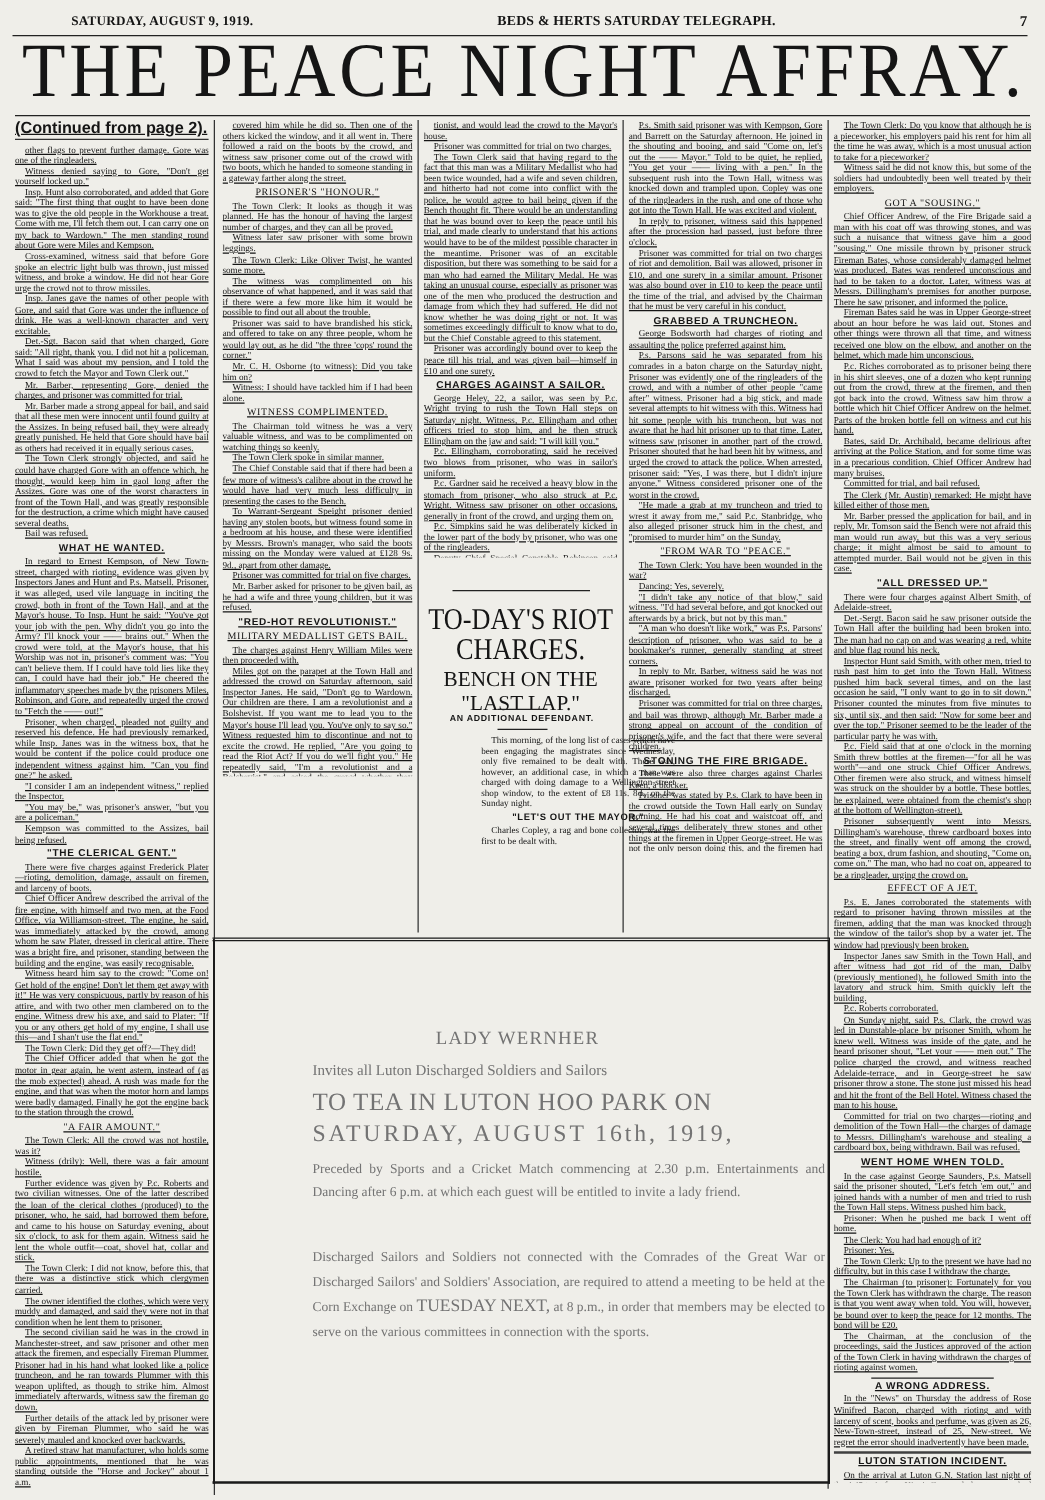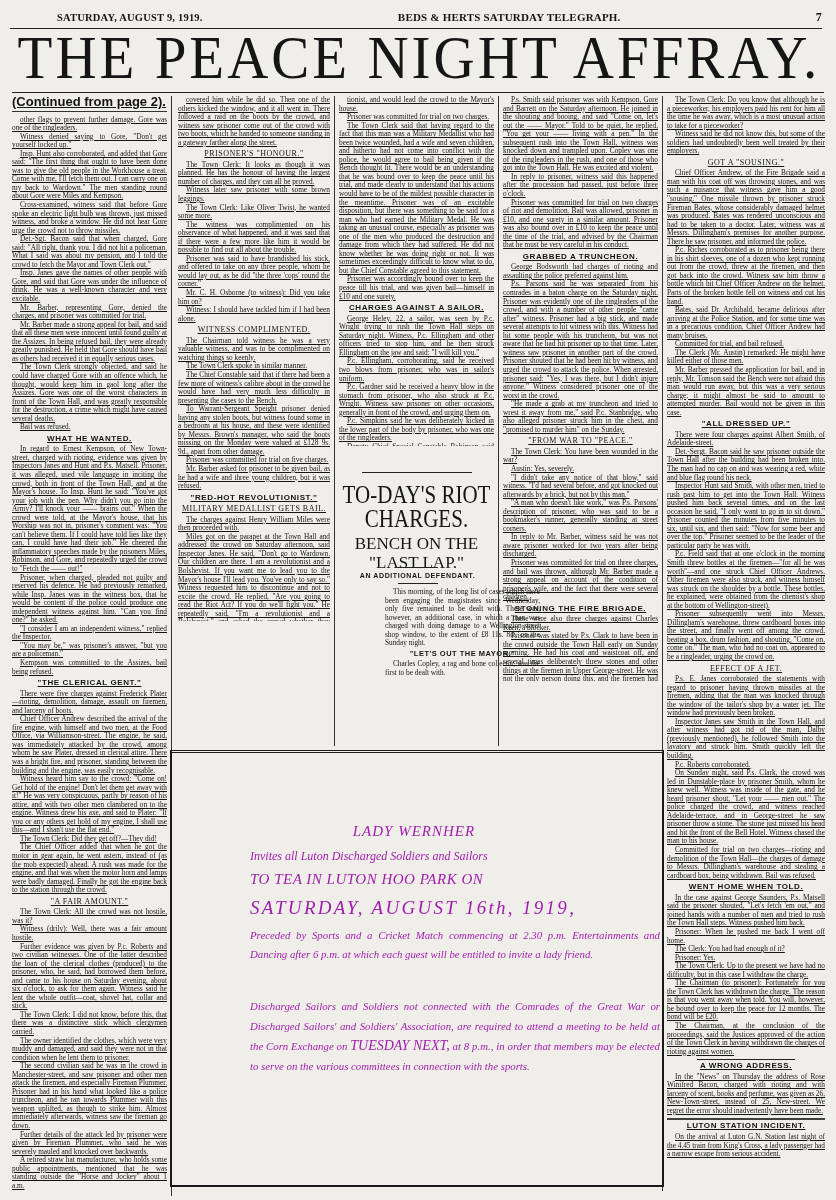--- a/index.html
+++ b/index.html
@@ -38,24 +38,24 @@
     line-height:19px; font-family:"Liberation Serif", serif; }
   .sub-add { position:absolute; left:345px; top:572px; width:145px; text-align:center;
     font-family:"Liberation Sans", sans-serif; font-weight:bold; font-size:7px; letter-spacing:0.6px; }
   .shortrule { position:absolute; border-top:1px solid #222; }
   .bench-body { position:absolute; left:339px; top:588px; width:155px; font-size:7.3px; line-height:8.55px;
     text-align:justify;margin-left:46px; }
   .bench-body p { margin:0; text-indent:8px; }
   .bench-body h4 { margin:2px 0; text-align:center; font-size:7.5px; font-family:"Liberation Sans",sans-serif; letter-spacing:0.5px;}
   .ad-box { position:absolute; left:170px; top:750px; width:490px; height:432px; border:2px solid #1a1a1a;
     border-top:3px double #1a1a1a; }
-  .ad { position:absolute; left:250px; width:400px; font-family:"Liberation Serif", serif; color:#a21caf;font-style:italic; }
+  .ad { position:absolute; left:250px; width:400px; font-family:"Liberation Serif", serif; color:#737373; }
   .ad1 { top:823px; font-size:15px; text-align:center; width:328px; letter-spacing:1px; }
   .ad2 { top:849px; font-size:12px; }
-  .ad3 { top:871px; font-size:15px; letter-spacing:0.5px; }
+  .ad3 { top:871px; font-size:20px; letter-spacing:0.5px; }
   .ad4 { top:897px; font-size:19px; letter-spacing:2.3px; }
   .ad5 { top:926px; font-size:10.8px; line-height:19px; width:410px; text-align:justify; }
   .ad6 { top:997px; font-size:10.8px; line-height:19.5px; width:410px; text-align:justify; }
   .ad6 .em { font-size:14px; }
 </style>
 </head>
 <body>
 
 <div class="page">
 
@@ -68,22 +68,22 @@
 
   <div class="headline">THE PEACE NIGHT AFFRAY.</div>
   <div class="rule-head"></div>
 
   <div class="col c1">
     <div class="lead">(Continued from page 2).</div>
     <p>other flags to prevent further damage. Gore was one of the ringleaders.</p>
     <p>Witness denied saying to Gore, "Don't get yourself locked up."</p>
     <p>Insp. Hunt also corroborated, and added that Gore said: "The first thing that ought to have been done was to give the old people in the Workhouse a treat. Come with me, I'll fetch them out. I can carry one on my back to Wardown." The men standing round about Gore were Miles and Kempson.</p>
     <p>Cross-examined, witness said that before Gore spoke an electric light bulb was thrown, just missed witness, and broke a window. He did not hear Gore urge the crowd not to throw missiles.</p>
+    <p>Insp. Janes gave the names of other people with Gore, and said that Gore was under the influence of drink. He was a well-known character and very excitable.</p>
     <p>Det.-Sgt. Bacon said that when charged, Gore said: "All right, thank you. I did not hit a policeman. What I said was about my pension, and I told the crowd to fetch the Mayor and Town Clerk out."</p>
-    <p>Insp. Janes gave the names of other people with Gore, and said that Gore was under the influence of drink. He was a well-known character and very excitable.</p>
     <p>Mr. Barber, representing Gore, denied the charges, and prisoner was committed for trial.</p>
     <p>Mr. Barber made a strong appeal for bail, and said that all these men were innocent until found guilty at the Assizes. In being refused bail, they were already greatly punished. He held that Gore should have bail as others had received it in equally serious cases.</p>
     <p>The Town Clerk strongly objected, and said he could have charged Gore with an offence which, he thought, would keep him in gaol long after the Assizes. Gore was one of the worst characters in front of the Town Hall, and was greatly responsible for the destruction, a crime which might have caused several deaths.</p>
     <p>Bail was refused.</p>
     <h4>WHAT HE WANTED.</h4>
     <p>In regard to Ernest Kempson, of New Town-street, charged with rioting, evidence was given by Inspectors Janes and Hunt and P.s. Matsell. Prisoner, it was alleged, used vile language in inciting the crowd, both in front of the Town Hall, and at the Mayor's house. To Insp. Hunt he said: "You've got your job with the pen. Why didn't you go into the Army? I'll knock your —— brains out." When the crowd were told, at the Mayor's house, that his Worship was not in, prisoner's comment was: "You can't believe them. If I could have told lies like they can, I could have had their job." He cheered the inflammatory speeches made by the prisoners Miles, Robinson, and Gore, and repeatedly urged the crowd to "Fetch the —— out!"</p>
     <p>Prisoner, when charged, pleaded not guilty and reserved his defence. He had previously remarked, while Insp. Janes was in the witness box, that he would be content if the police could produce one independent witness against him. "Can you find one?" he asked.</p>
     <p>"I consider I am an independent witness," replied the Inspector.</p>
     <p>"You may be," was prisoner's answer, "but you are a policeman."</p>
     <p>Kempson was committed to the Assizes, bail being refused.</p>
@@ -161,37 +161,38 @@
   <div class="col c4">
     <p>P.s. Smith said prisoner was with Kempson, Gore and Barrett on the Saturday afternoon. He joined in the shouting and booing, and said "Come on, let's out the —— Mayor." Told to be quiet, he replied, "You get your —— living with a pen." In the subsequent rush into the Town Hall, witness was knocked down and trampled upon. Copley was one of the ringleaders in the rush, and one of those who got into the Town Hall. He was excited and violent.</p>
     <p>In reply to prisoner, witness said this happened after the procession had passed, just before three o'clock.</p>
     <p>Prisoner was committed for trial on two charges of riot and demolition. Bail was allowed, prisoner in £10, and one surety in a similar amount. Prisoner was also bound over in £10 to keep the peace until the time of the trial, and advised by the Chairman that he must be very careful in his conduct.</p>
     <h4>GRABBED A TRUNCHEON.</h4>
     <p>George Bodsworth had charges of rioting and assaulting the police preferred against him.</p>
     <p>P.s. Parsons said he was separated from his comrades in a baton charge on the Saturday night. Prisoner was evidently one of the ringleaders of the crowd, and with a number of other people "came after" witness. Prisoner had a big stick, and made several attempts to hit witness with this. Witness had hit some people with his truncheon, but was not aware that he had hit prisoner up to that time. Later, witness saw prisoner in another part of the crowd. Prisoner shouted that he had been hit by witness, and urged the crowd to attack the police. When arrested, prisoner said: "Yes, I was there, but I didn't injure anyone." Witness considered prisoner one of the worst in the crowd.</p>
     <p>"He made a grab at my truncheon and tried to wrest it away from me," said P.c. Stanbridge, who also alleged prisoner struck him in the chest, and "promised to murder him" on the Sunday.</p>
     <h5>"FROM WAR TO "PEACE."</h5>
     <p>The Town Clerk: You have been wounded in the war?</p>
-    <p>Austin: Yes, severely.</p>
+    <p>Dancing: Yes, severely.</p>
     <p>"I didn't take any notice of that blow," said witness. "I'd had several before, and got knocked out afterwards by a brick, but not by this man."</p>
     <p>"A man who doesn't like work," was P.s. Parsons' description of prisoner, who was said to be a bookmaker's runner, generally standing at street corners.</p>
     <p>In reply to Mr. Barber, witness said he was not aware prisoner worked for two years after being discharged.</p>
     <p>Prisoner was committed for trial on three charges, and bail was thrown, although Mr. Barber made a strong appeal on account of the condition of prisoner's wife, and the fact that there were several children.</p>
     <h4>STONING THE FIRE BRIGADE.</h4>
     <p>These were also three charges against Charles Keen, a blocker.</p>
     <p>Prisoner was stated by P.s. Clark to have been in the crowd outside the Town Hall early on Sunday morning. He had his coat and waistcoat off, and several times deliberately threw stones and other things at the firemen in Upper George-street. He was not the only person doing this, and the firemen had to turn the hose on the crowd to beat them back. A stone hit witness on the helmet, and another hit one of the firemen. Bottles, pieces of plate glass, and bits of iron and wood were also thrown, and matters were very serious indeed.</p>
 
   </div>
   <div class="vrule" style="left:662px;top:96px;height:1095px;"></div>
 
   <div class="col c5">
     <p>The Town Clerk: Do you know that although he is a pieceworker, his employers paid his rent for him all the time he was away, which is a most unusual action to take for a pieceworker?</p>
     <p>Witness said he did not know this, but some of the soldiers had undoubtedly been well treated by their employers.</p>
     <h5>GOT A "SOUSING."</h5>
     <p>Chief Officer Andrew, of the Fire Brigade said a man with his coat off was throwing stones, and was such a nuisance that witness gave him a good "sousing." One missile thrown by prisoner struck Fireman Bates, whose considerably damaged helmet was produced. Bates was rendered unconscious and had to be taken to a doctor. Later, witness was at Messrs. Dillingham's premises for another purpose. There he saw prisoner, and informed the police.</p>
+    <p>Fireman Bates said he was in Upper George-street about an hour before he was laid out. Stones and other things were thrown all that time, and witness received one blow on the elbow, and another on the helmet, which made him unconscious.</p>
     <p>P.c. Riches corroborated as to prisoner being there in his shirt sleeves, one of a dozen who kept running out from the crowd, threw at the firemen, and then got back into the crowd. Witness saw him throw a bottle which hit Chief Officer Andrew on the helmet. Parts of the broken bottle fell on witness and cut his hand.</p>
     <p>Bates, said Dr. Archibald, became delirious after arriving at the Police Station, and for some time was in a precarious condition. Chief Officer Andrew had many bruises.</p>
     <p>Committed for trial, and bail refused.</p>
     <p>The Clerk (Mr. Austin) remarked: He might have killed either of those men.</p>
     <p>Mr. Barber pressed the application for bail, and in reply, Mr. Tomson said the Bench were not afraid this man would run away, but this was a very serious charge; it might almost be said to amount to attempted murder. Bail would not be given in this case.</p>
     <h4>"ALL DRESSED UP."</h4>
     <p>There were four charges against Albert Smith, of Adelaide-street.</p>
     <p>Det.-Sergt. Bacon said he saw prisoner outside the Town Hall after the building had been broken into. The man had no cap on and was wearing a red, white and blue flag round his neck.</p>
     <p>Inspector Hunt said Smith, with other men, tried to rush past him to get into the Town Hall. Witness pushed him back several times, and on the last occasion he said, "I only want to go in to sit down." Prisoner counted the minutes from five minutes to six, until six, and then said: "Now for some beer and over the top." Prisoner seemed to be the leader of the particular party he was with.</p>
     <p>P.c. Field said that at one o'clock in the morning Smith threw bottles at the firemen—"for all he was worth"—and one struck Chief Officer Andrews. Other firemen were also struck, and witness himself was struck on the shoulder by a bottle. These bottles, he explained, were obtained from the chemist's shop at the bottom of Wellington-street).</p>

